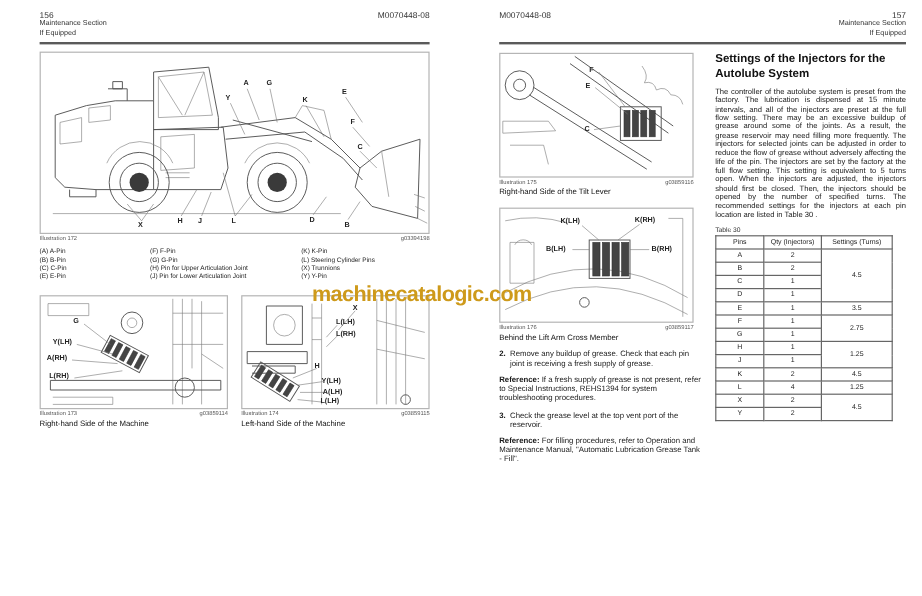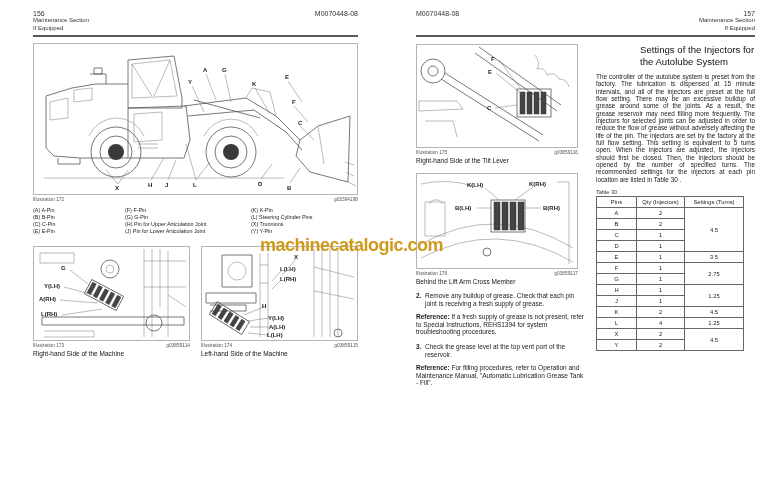--- a/index.html
+++ b/index.html
@@ -35,21 +35,21 @@
   .cols { display:flex; gap:12px; margin-top:7px; }
   .colA { width:168px; }
   .colB { width:159px; }
 
   .step { display:flex; font-size:6.5px; line-height:7.6px; margin-top:7px; }
   .step .num { width:9px; font-weight:bold; flex:none; }
   .step .txt { flex:1; }
   .refpara { font-size:6.5px; line-height:7.6px; margin-top:6px; }
   .refpara b { font-weight:bold; }
 
-  .heading { font-size:9.6px; font-weight:normal; line-height:11.5px; color:#111;margin-left:44px; }
+  .heading { font-size:9.6px; font-weight:bold; line-height:11.5px; color:#111; }
   .bodypara { font-size:6.35px; line-height:7.35px; margin-top:6px; text-align:justify; color:#222; }
   .table-label { font-size:5.6px; color:#333; margin-top:6px; margin-bottom:1px; }
 
   table.settings { border-collapse:collapse; width:148px; }
   table.settings th, table.settings td {
     border:1px solid #666; font-size:5.8px; text-align:center; padding:2px 1px; color:#222;
     height:9px;
   }
   table.settings th { font-weight:normal; }
   .wm {

